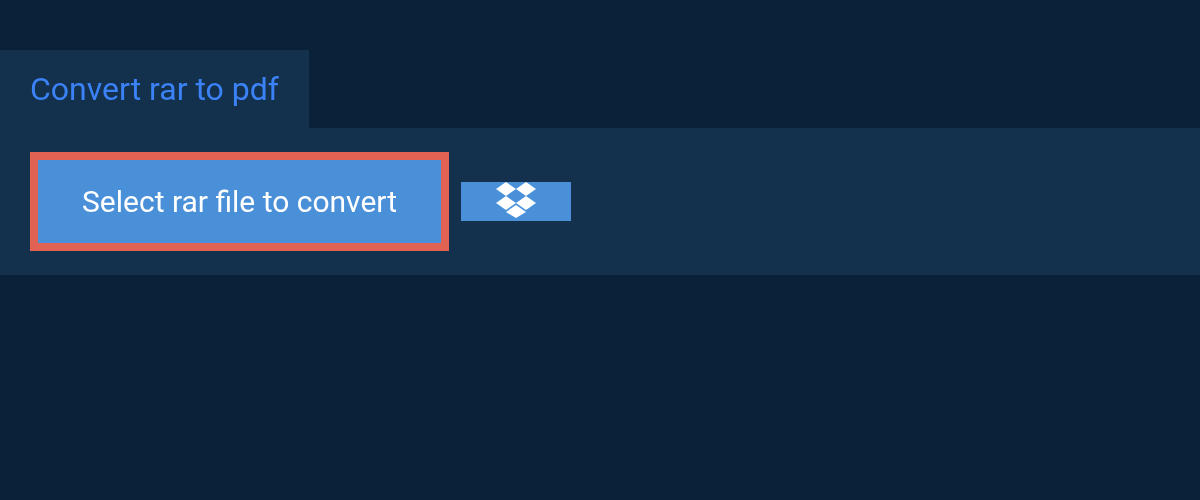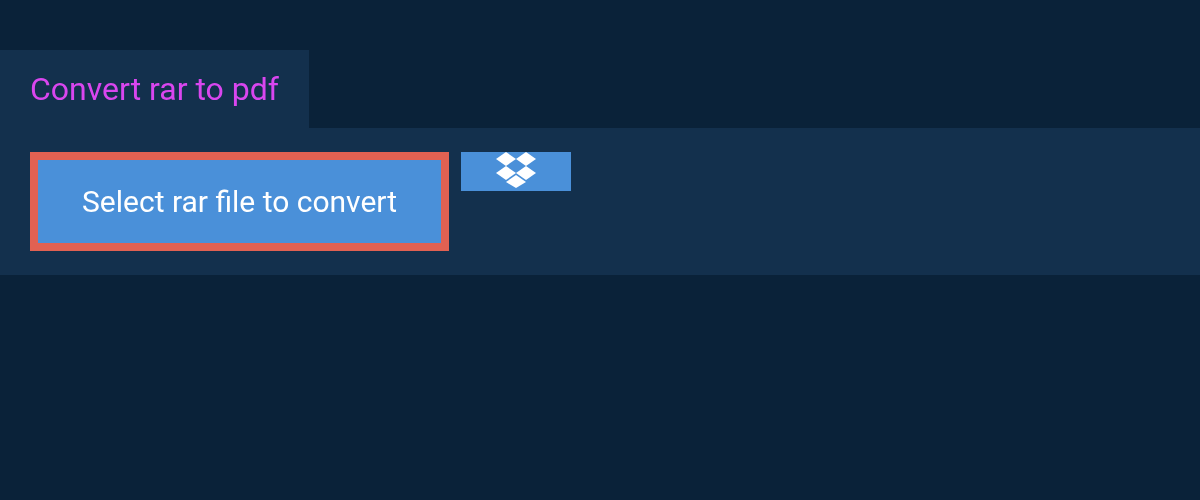--- a/index.html
+++ b/index.html
@@ -14,33 +14,33 @@
       font-family: -apple-system, BlinkMacSystemFont, "Segoe UI", Roboto, sans-serif;
       overflow: hidden;
     }
     .tab-container {
       background: #13304d;
       display: inline-block;
       padding: 20px 30px;
       margin-top: 50px;
     }
     .tab-title {
-      color: #d946ef;
+      color: #3b82f6;
       font-size: 32px;
       font-weight: 400;
     }
     .panel {
       background: #13304d;
       padding: 24px 30px;
       width: 100%;
     }
     .button-row {
       display: flex;
       gap: 12px;
-      align-items: flex-start;
+      align-items: center;
     }
     .select-button {
       background: #4a90d9;
       border: 8px solid #e16152;
       color: #ffffff;
       font-size: 30px;
       font-weight: 400;
       padding: 24px 44px;
       cursor: pointer;
       display: flex;

